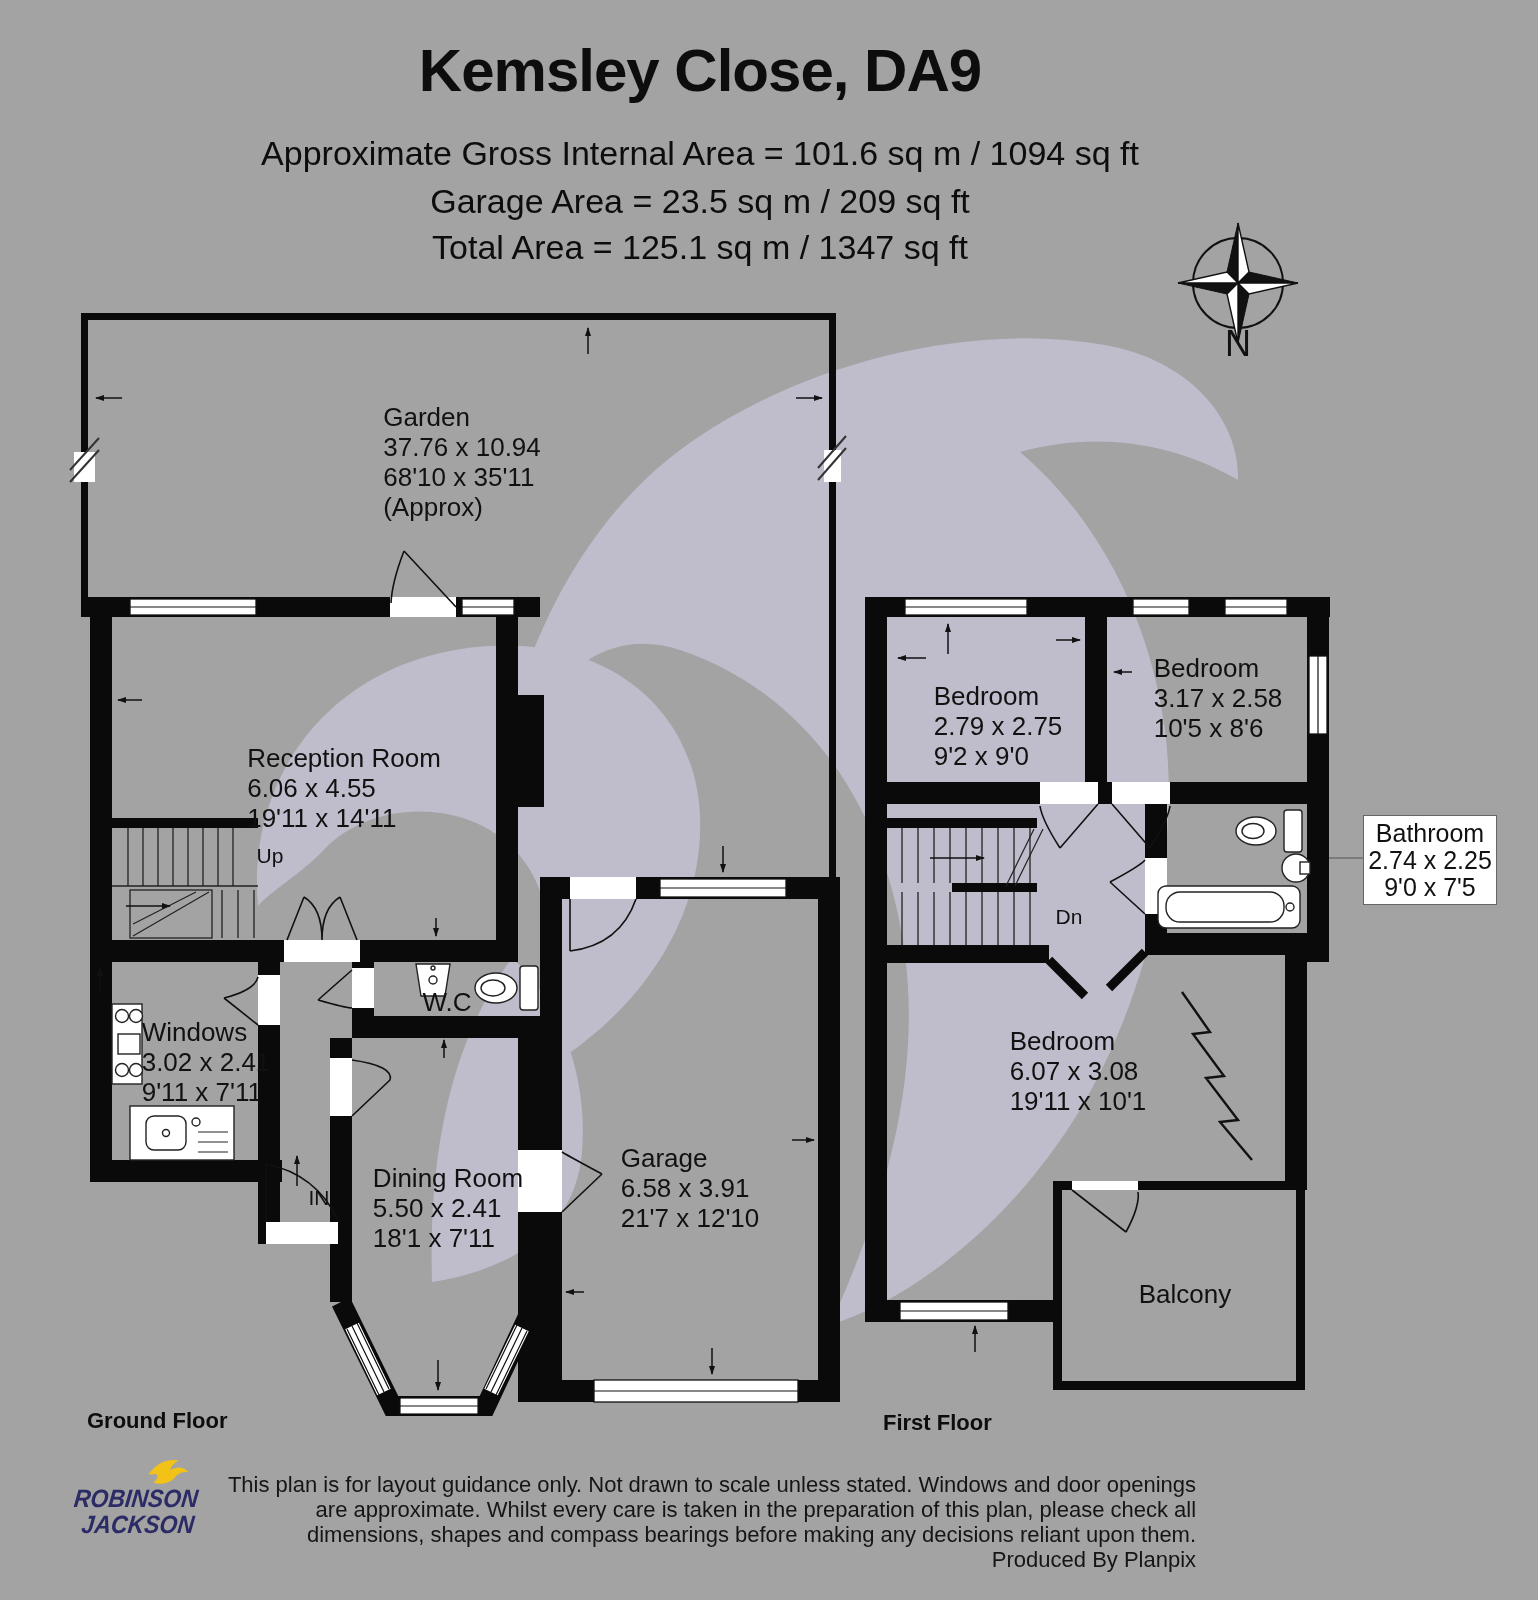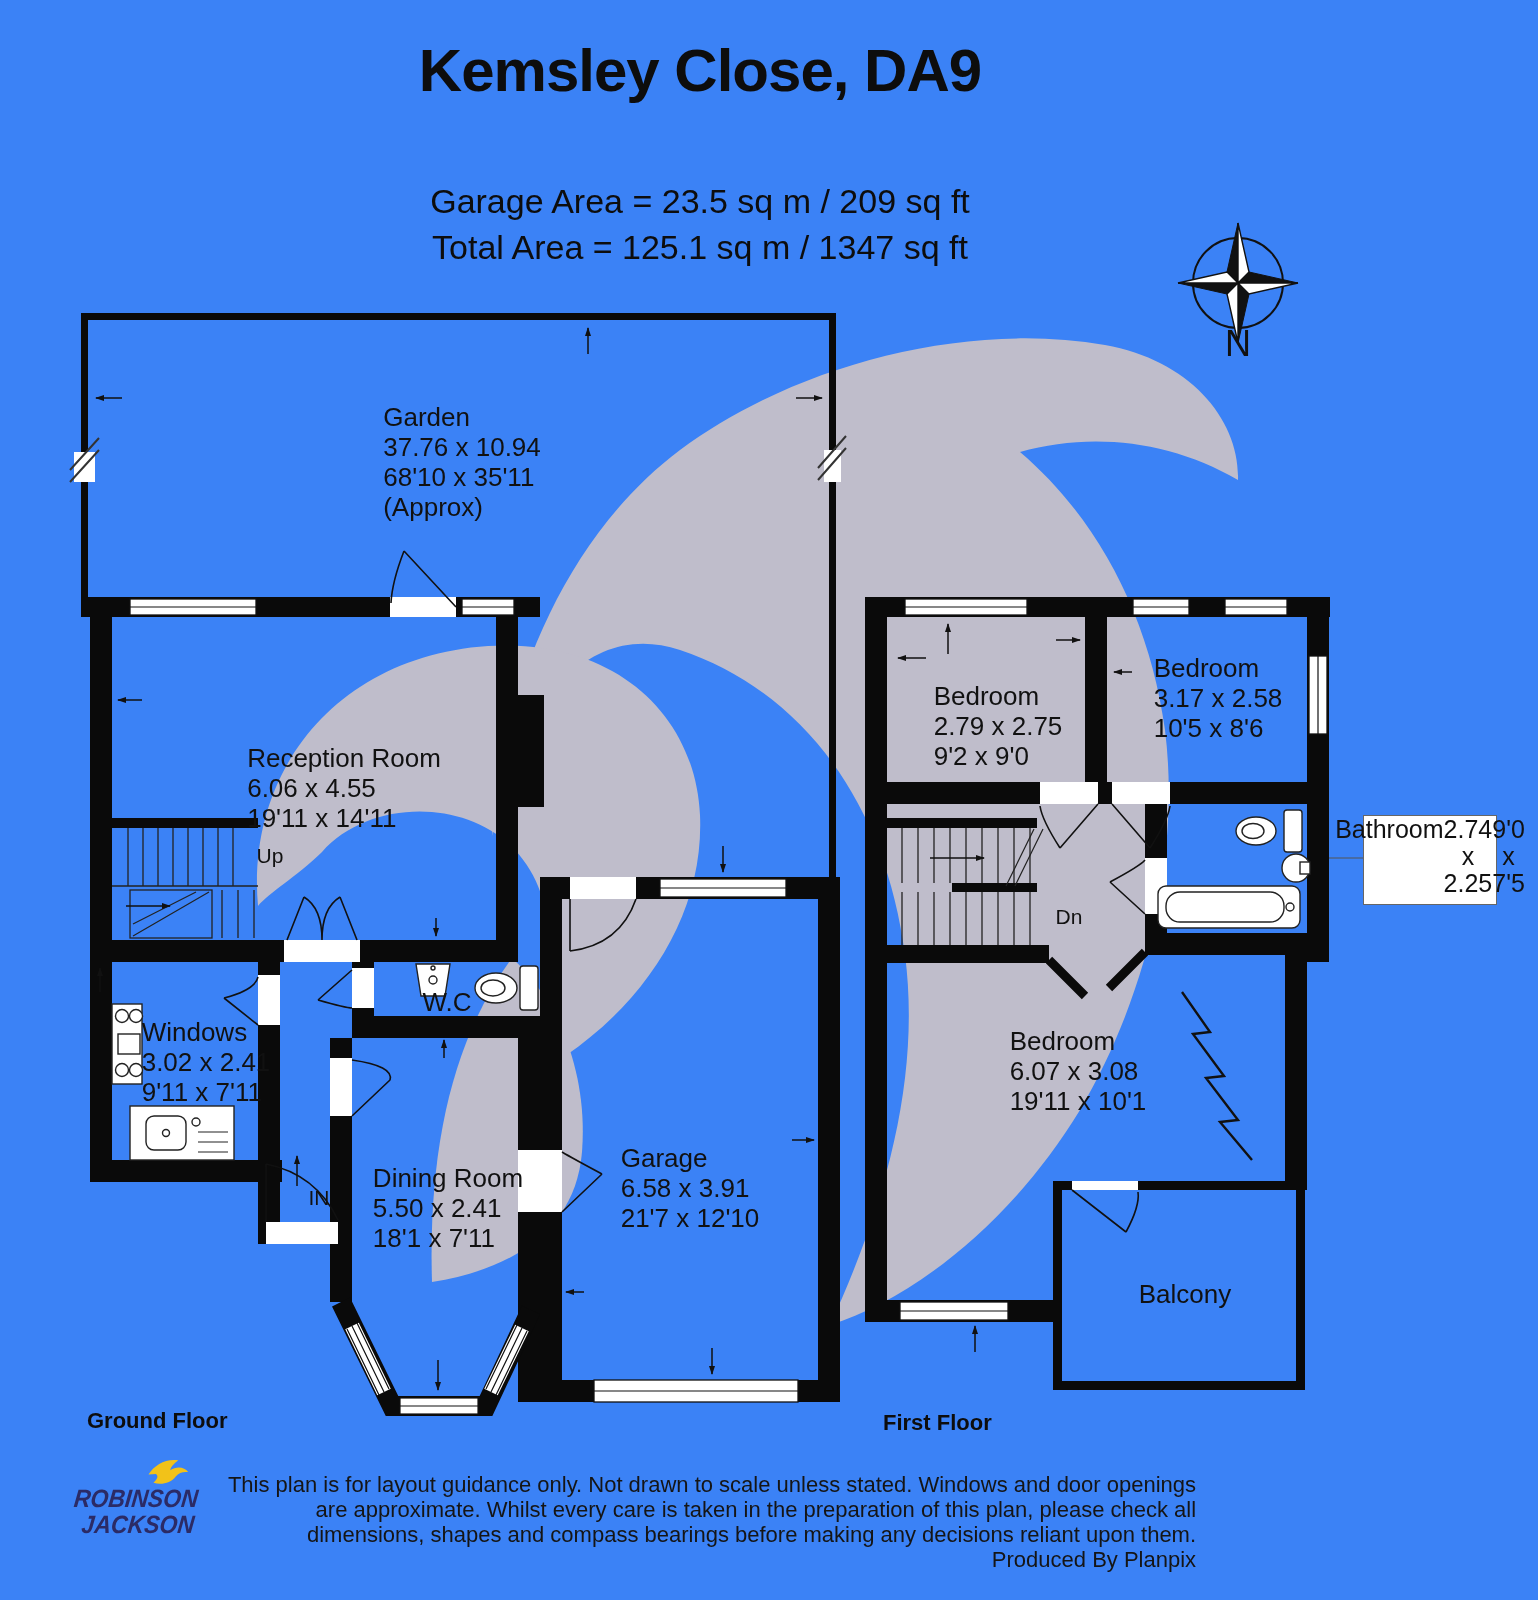--- a/index.html
+++ b/index.html
@@ -1,28 +1,28 @@
 <!DOCTYPE html>
 <html><head>
 <meta charset="utf-8">
 <style>
   html,body{margin:0;padding:0;background:#ffffff;}
-  .page{position:relative;width:1538px;height:1600px;background:#3b82f6;overflow:hidden;
+  .page{position:relative;width:1538px;height:1600px;background:#a3a3a3;overflow:hidden;
         font-family:"Liberation Sans",sans-serif;color:#111;}
   svg.planlayer{position:absolute;left:0;top:0;}
   .title{position:absolute;left:700px;top:70px;transform:translate(-50%,-50%);
          font-size:60px;font-weight:bold;letter-spacing:-1px;white-space:nowrap;color:#0d0d0d;}
   .arealine{position:absolute;left:700px;transform:translate(-50%,-50%);
             font-size:34px;white-space:nowrap;color:#0d0d0d;}
   .lbl{position:absolute;transform:translate(-50%,-50%);
        font-size:26px;line-height:30px;white-space:nowrap;color:#111;}
   .lbl.small{font-size:21px;line-height:22px;padding-left:44px;}
   .floorlbl{position:absolute;font-size:22px;font-weight:bold;white-space:nowrap;color:#0d0d0d;}
   .bathbox{position:absolute;left:1363px;top:815px;width:132px;height:88px;background:#fff;
-           border:1.5px solid #666;display:flex;flex-direction:row;justify-content:center;
+           border:1.5px solid #666;display:flex;flex-direction:column;justify-content:center;
            text-align:center;font-size:25px;line-height:27px;}
   .disc{position:absolute;left:712px;top:1472px;transform:translateX(-50%);
         text-align:right;font-size:22px;line-height:25px;color:#151515;white-space:nowrap;}
   .logotext{position:absolute;font-weight:bold;font-style:italic;color:#2b2b66;
             transform:translateX(-50%) skewX(-6deg) scaleX(0.92);font-size:25px;white-space:nowrap;letter-spacing:0px;}
   .northlbl{position:absolute;left:1238px;top:344px;transform:translate(-50%,-50%);
             font-size:36px;color:#111;}
 </style>
 </head>
 <body>
@@ -258,20 +258,21 @@
     <path d="M975,1352 L975,1326" marker-end="url(#ah)"></path>
     <path d="M297,1186 L297,1156" marker-end="url(#ah)"></path>
   </g>
 
   <g transform="translate(146,1456) scale(0.62)">
     <path d="M4,30 C14,14 32,4 52,7 C44,13 40,18 39,23 C50,16 62,18 68,26 C60,25 53,27 48,33 C40,44 24,47 12,43 C19,37 20,32 16,29 Z" fill="#f2c219"></path>
   </g>
 </svg>
 
 <div class="title">Kemsley Close, DA9</div>
+<div class="arealine" style="top:153px">Approximate Gross Internal Area = 101.6 sq m / 1094 sq ft</div>
 <div class="arealine" style="top:201px">Garage Area = 23.5 sq m / 209 sq ft</div>
 <div class="arealine" style="top:247px">Total Area = 125.1 sq m / 1347 sq ft</div>
 
 <div class="northlbl">N</div>
 
 <div class="lbl" style="left:462px;top:462px">
   <div>Garden</div>
   <div>37.76 x 10.94</div>
   <div>68'10 x 35'11</div>
   <div>(Approx)</div>

